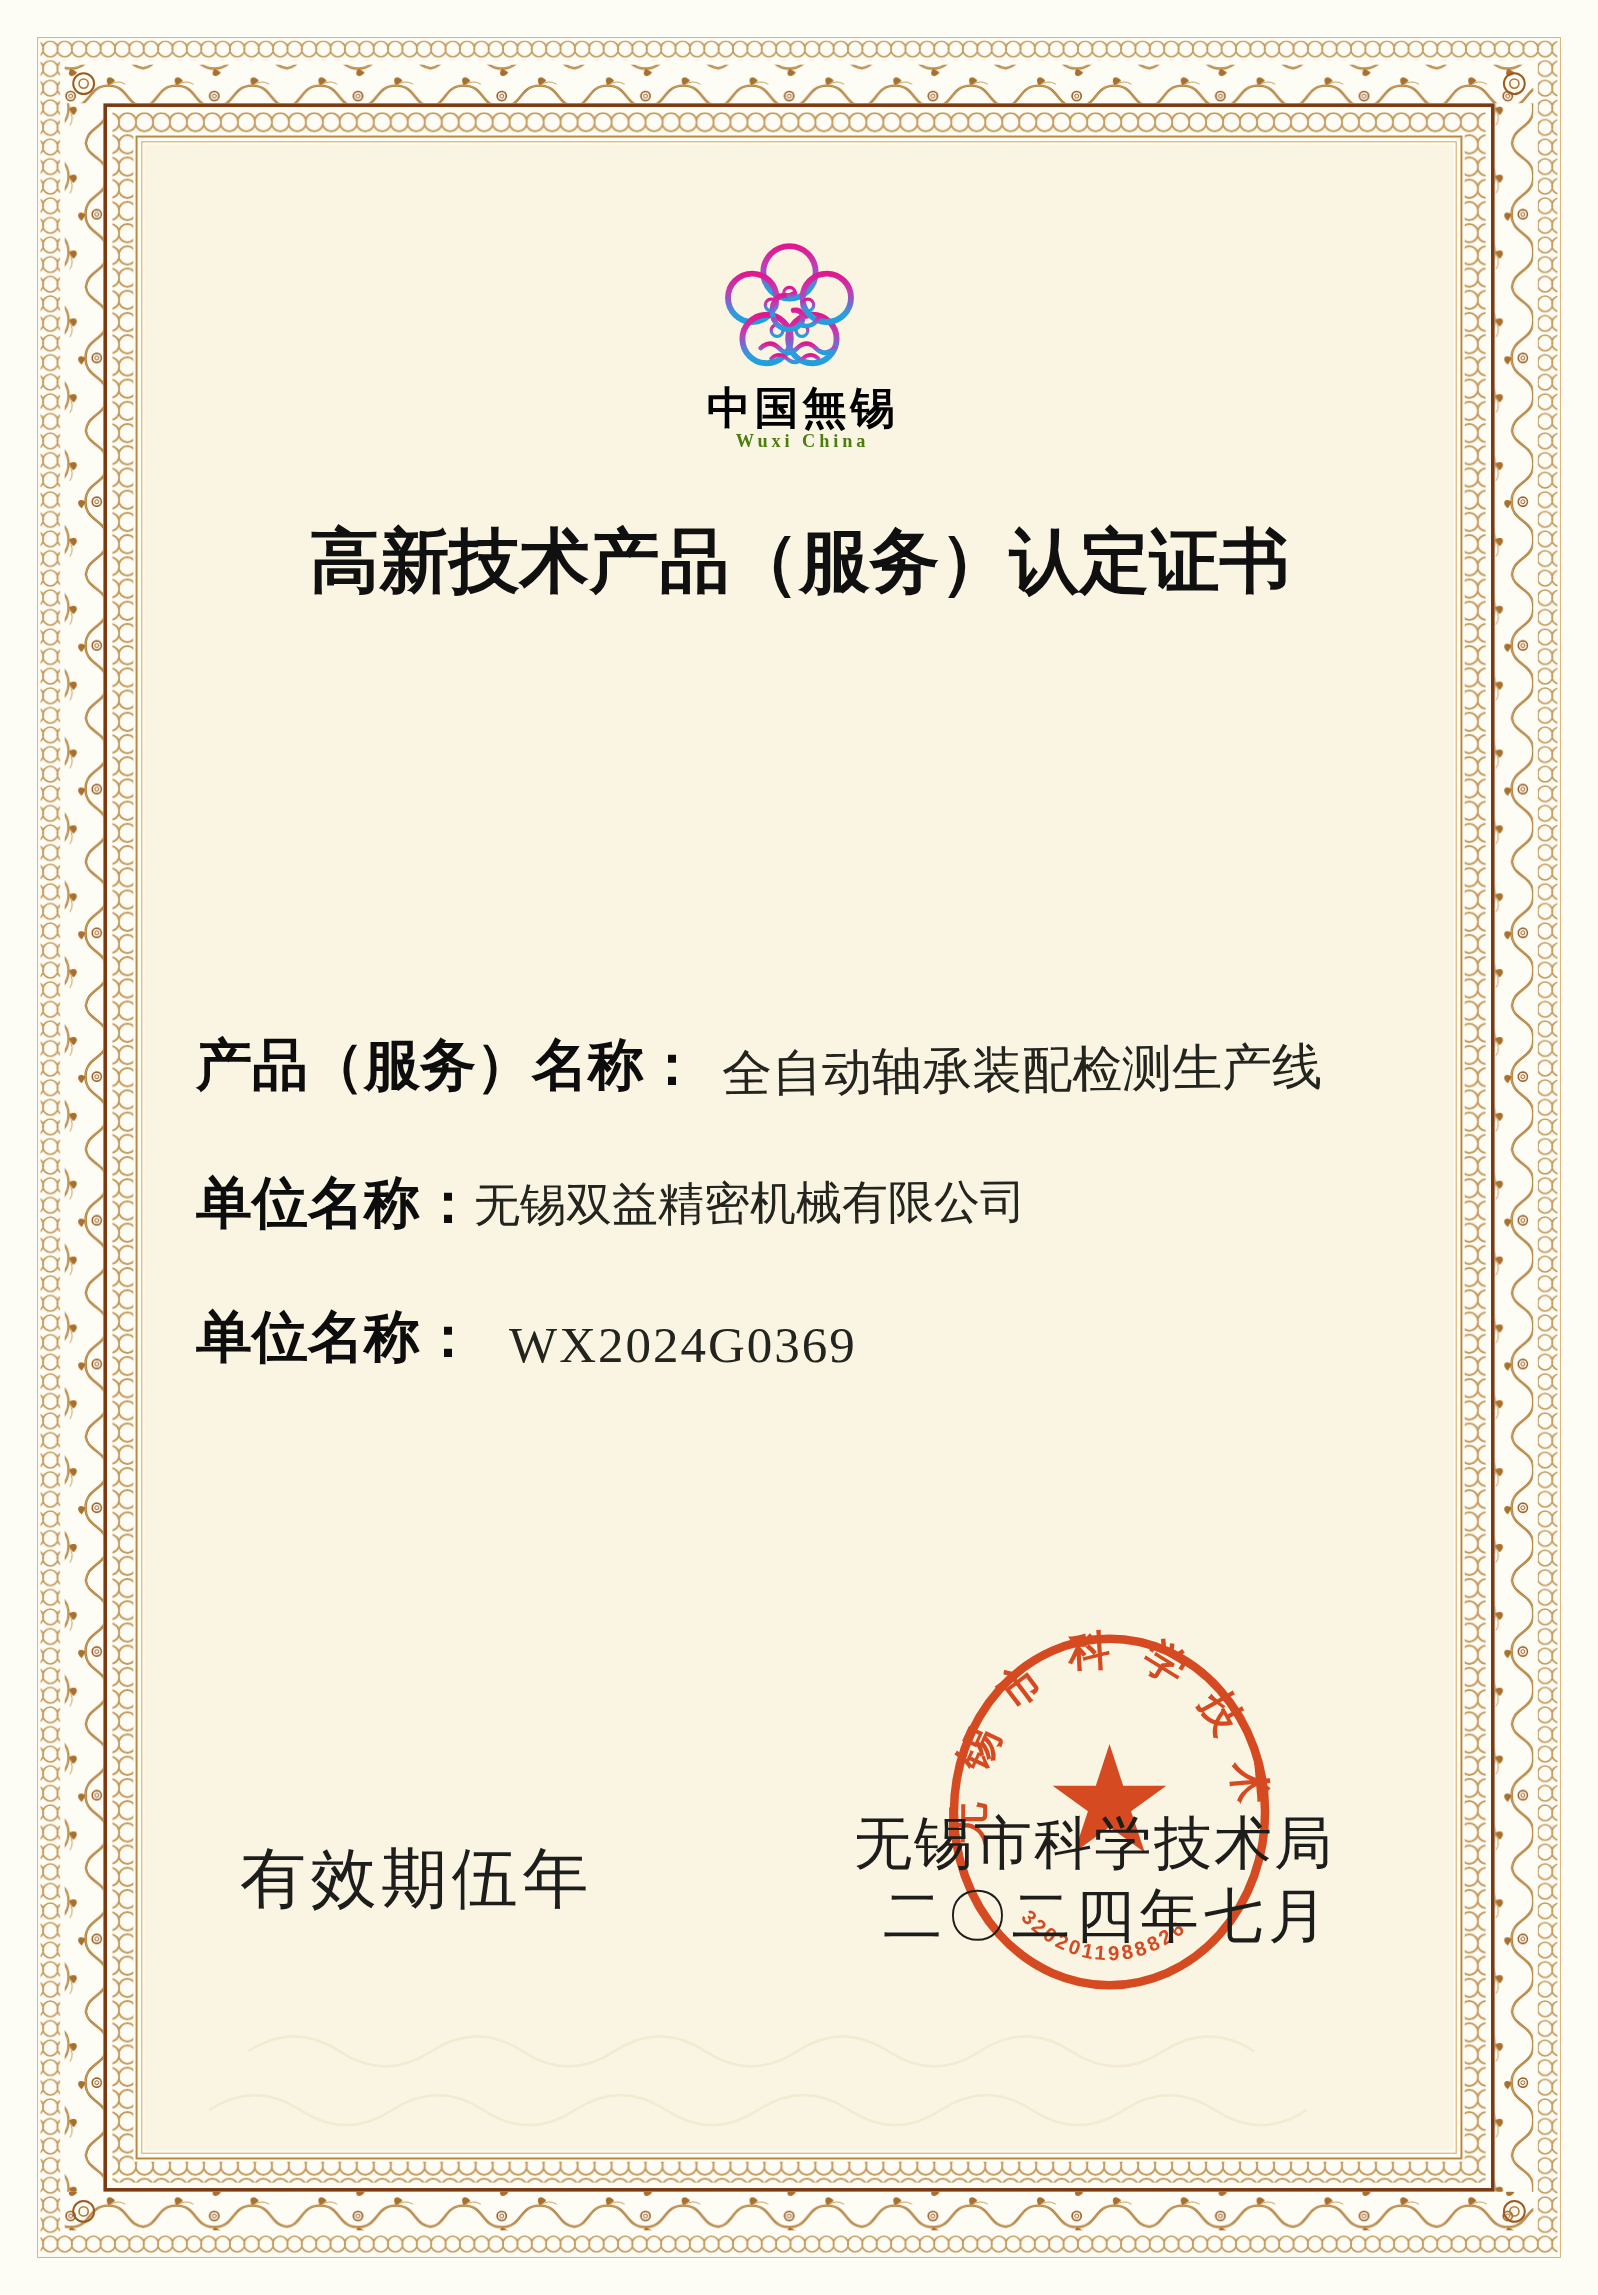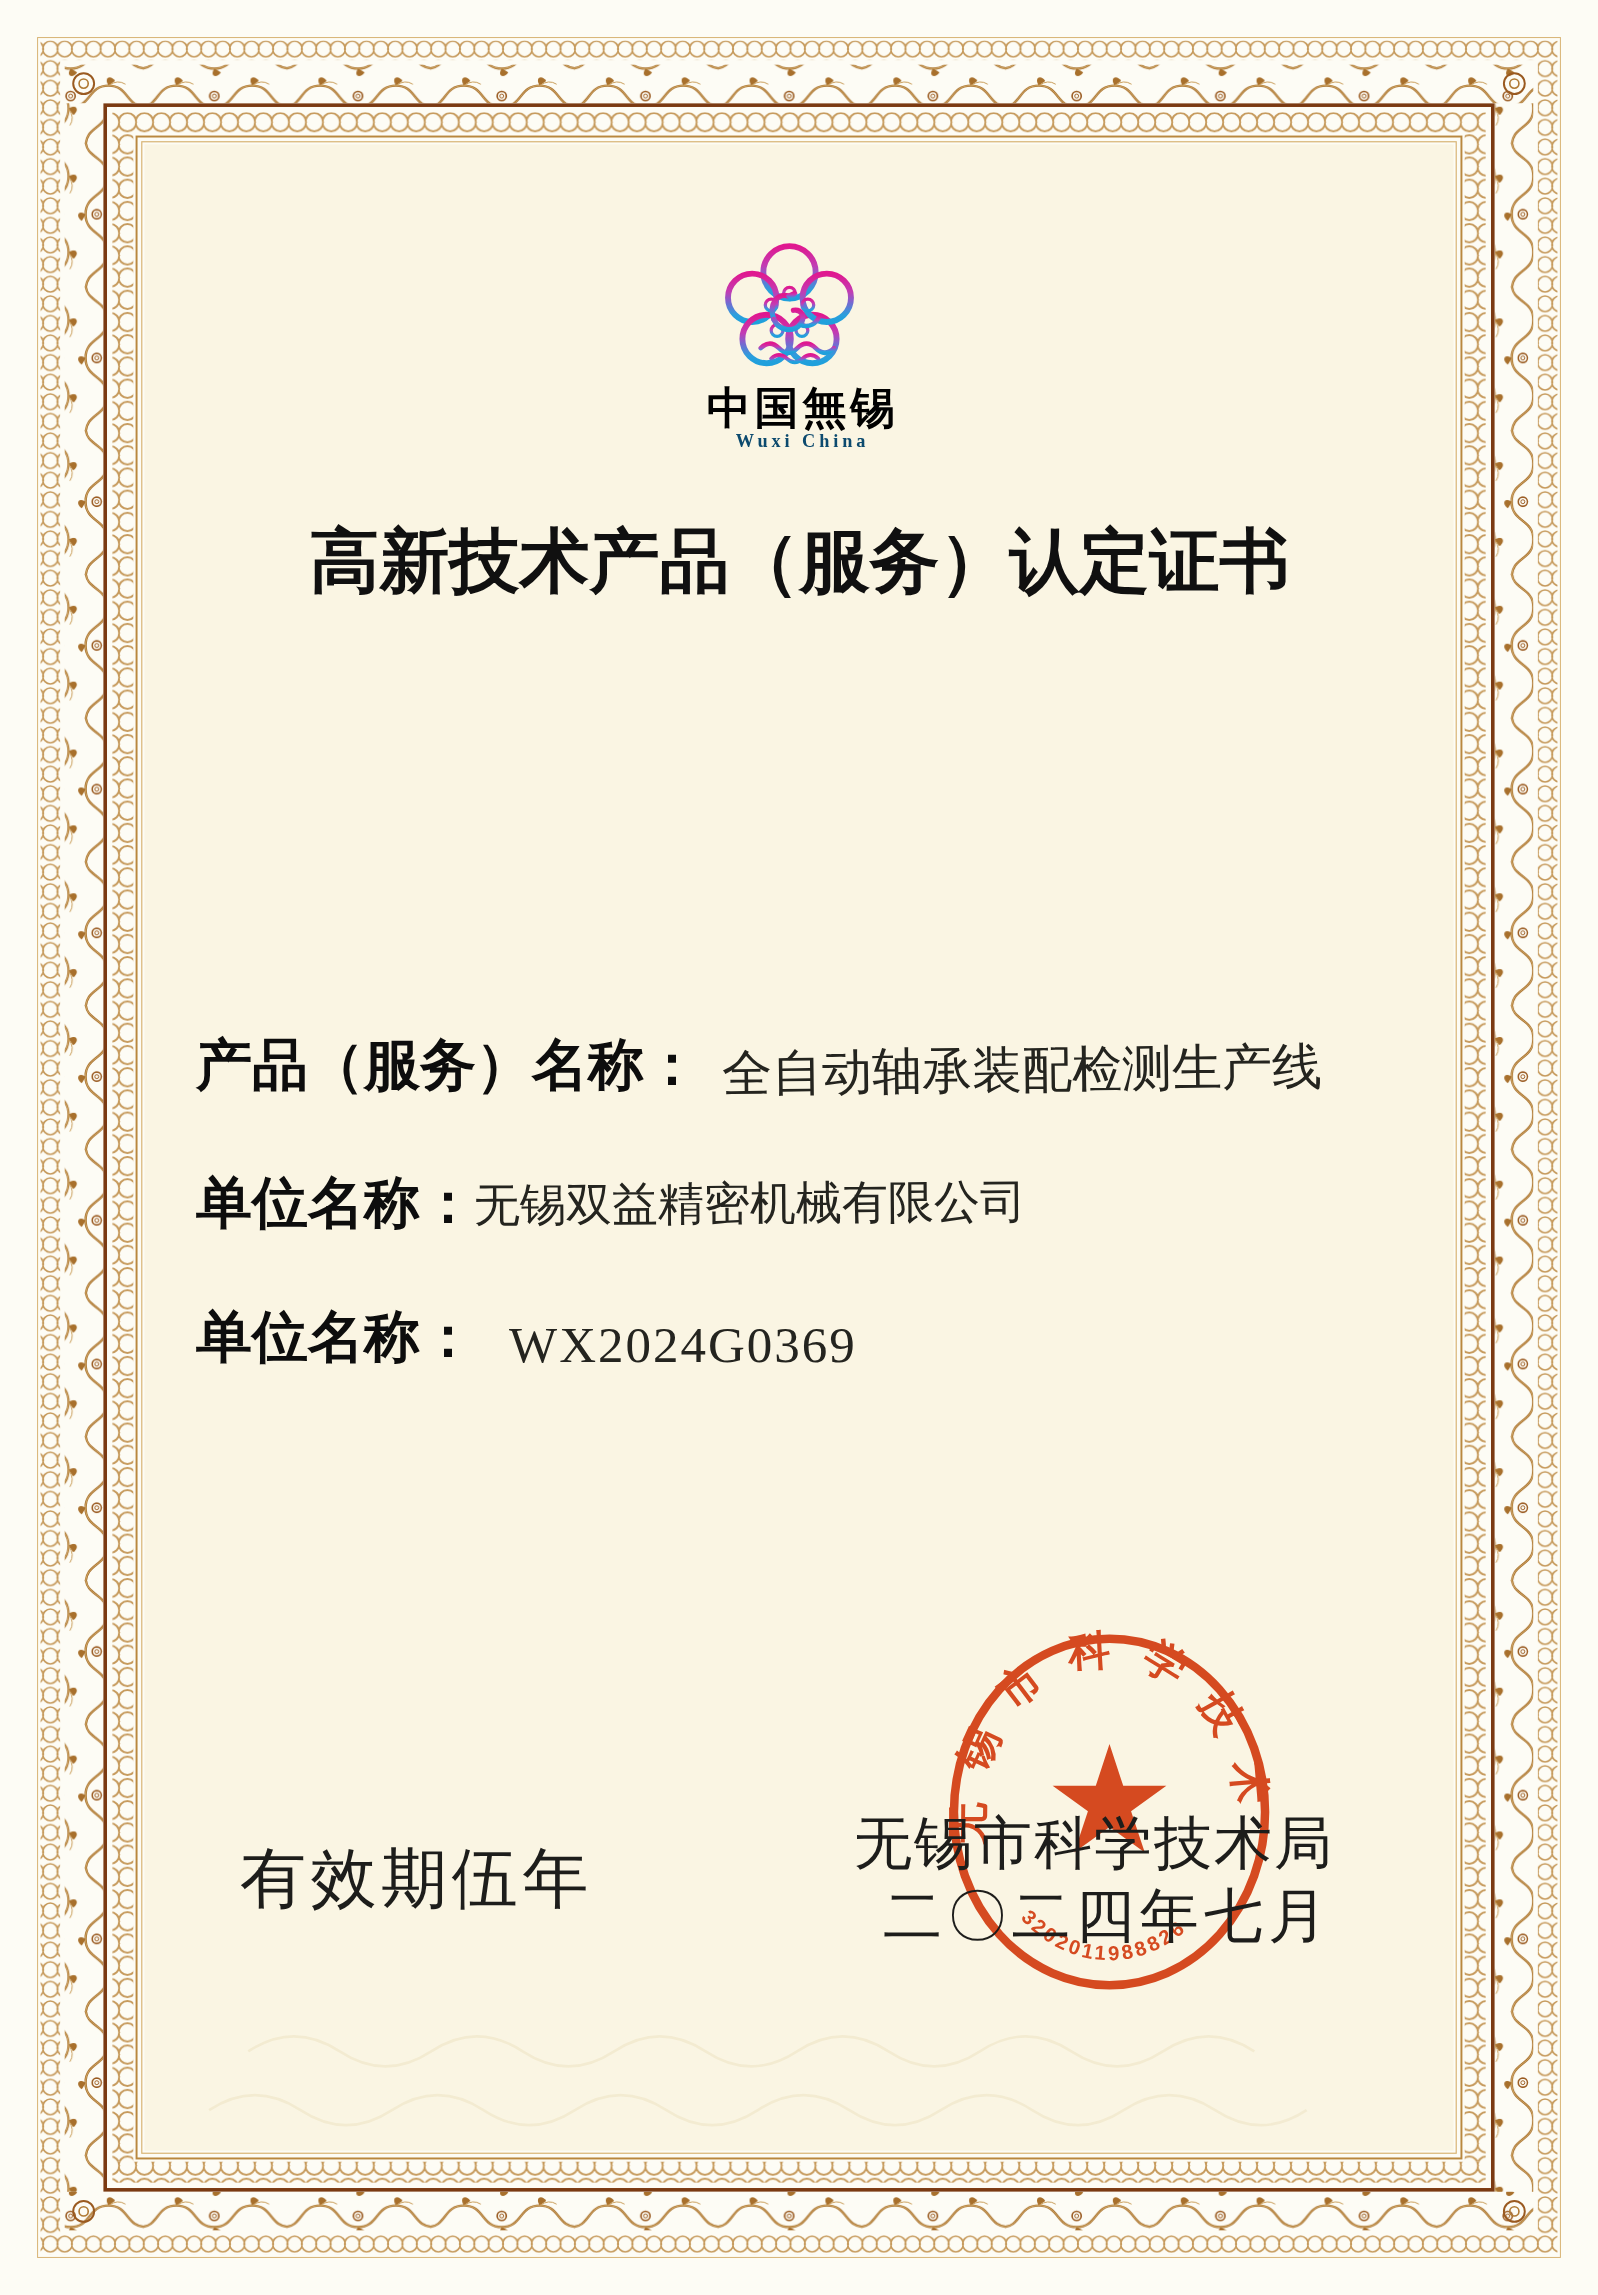--- a/index.html
+++ b/index.html
@@ -17,21 +17,21 @@
   .border-svg{left:0;top:0;z-index:1;}
   
   .logo-flower{left:711px;top:233px;z-index:3;}
   .logo-cn{
     left:668px;top:379px;width:269px;text-align:center;z-index:3;
     font-size:44px;font-weight:700;letter-spacing:3.9px;color:#000000;
     font-family:"Liberation Serif",serif;
   }
   .logo-en{
     left:668px;top:431px;width:269px;text-align:center;z-index:3;
-    font-size:18.3px;font-weight:700;letter-spacing:3.9px;color:#0c4a6e;
+    font-size:18.3px;font-weight:700;letter-spacing:3.9px;color:#4d7c0f;
     font-family:"Liberation Serif",serif;
   }
   
   .cert-title{
     left:146px;top:515px;width:1307px;text-align:center;z-index:3;
     font-size:70px;font-weight:800;color:#101010;letter-spacing:0px;
     font-family:"Liberation Serif",serif;white-space:nowrap;
   }
   
   .field-label{

